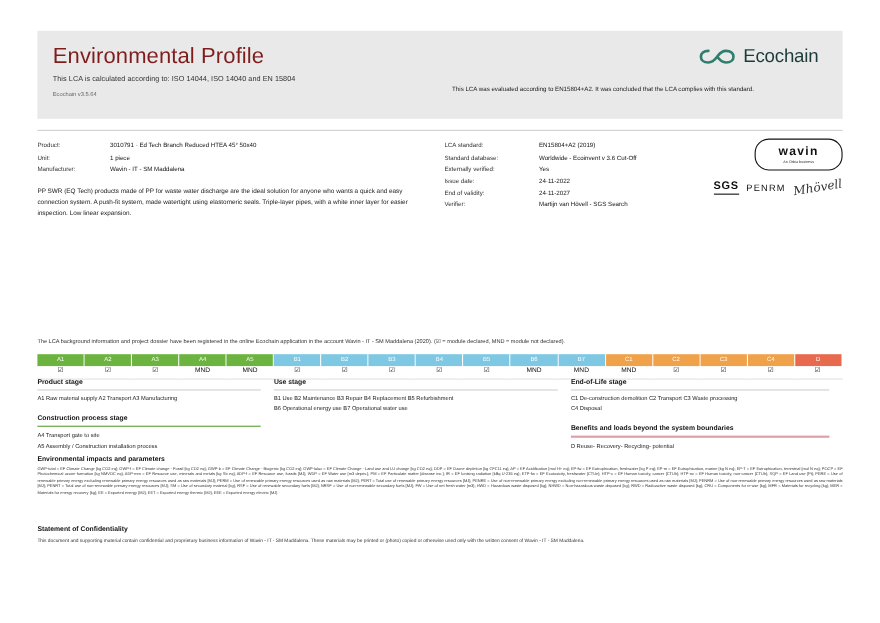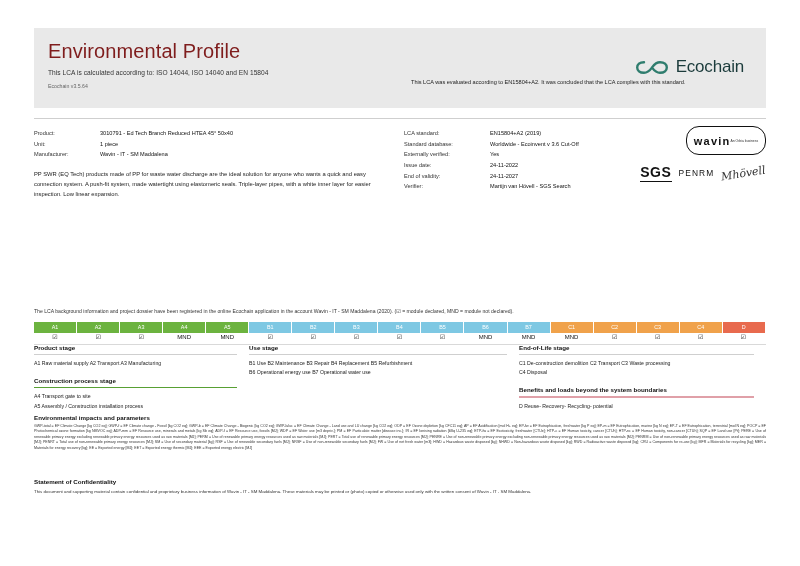--- a/index.html
+++ b/index.html
@@ -51,21 +51,20 @@
     letter-spacing: 0.05px;
   }
   .doc-version {
     font-size: 5.2px;
     color: #666;
   }
   .brand {
     display: flex;
     align-items: center;
     gap: 7px;
-    margin-top: 16px;
   }
   .brand-mark {
     width: 34px;
     height: 17px;
     position: relative;
   }
   .brand-name {
     font-size: 17px;
     color: #1b3b3b;
     letter-spacing: -0.2px;
@@ -107,20 +106,21 @@
   }
   .wavin-logo {
     position: absolute;
     right: 0;
     top: -2px;
     width: 78px;
     height: 27px;
     border: 1px solid #111;
     border-radius: 13px;
     display: flex;
+    flex-direction: column;
     align-items: center;
     justify-content: center;
     background: #fff;
   }
   .wavin-word {
     font-size: 11px;
     letter-spacing: 1.2px;
     color: #111;
     font-weight: bold;
   }
@@ -131,21 +131,21 @@
   }
   .verifier-row {
     position: absolute;
     right: 0;
     top: 46px;
     display: flex;
     align-items: center;
     gap: 7px;
   }
   .sgs {
-    font-size: 14px;
+    font-size: 10px;
     font-weight: bold;
     letter-spacing: 0.6px;
     color: #111;
     border-bottom: 1.4px solid #111;
     padding-bottom: 1px;
   }
   .search-word {
     font-size: 8.4px;
     letter-spacing: 1.1px;
     color: #111;

